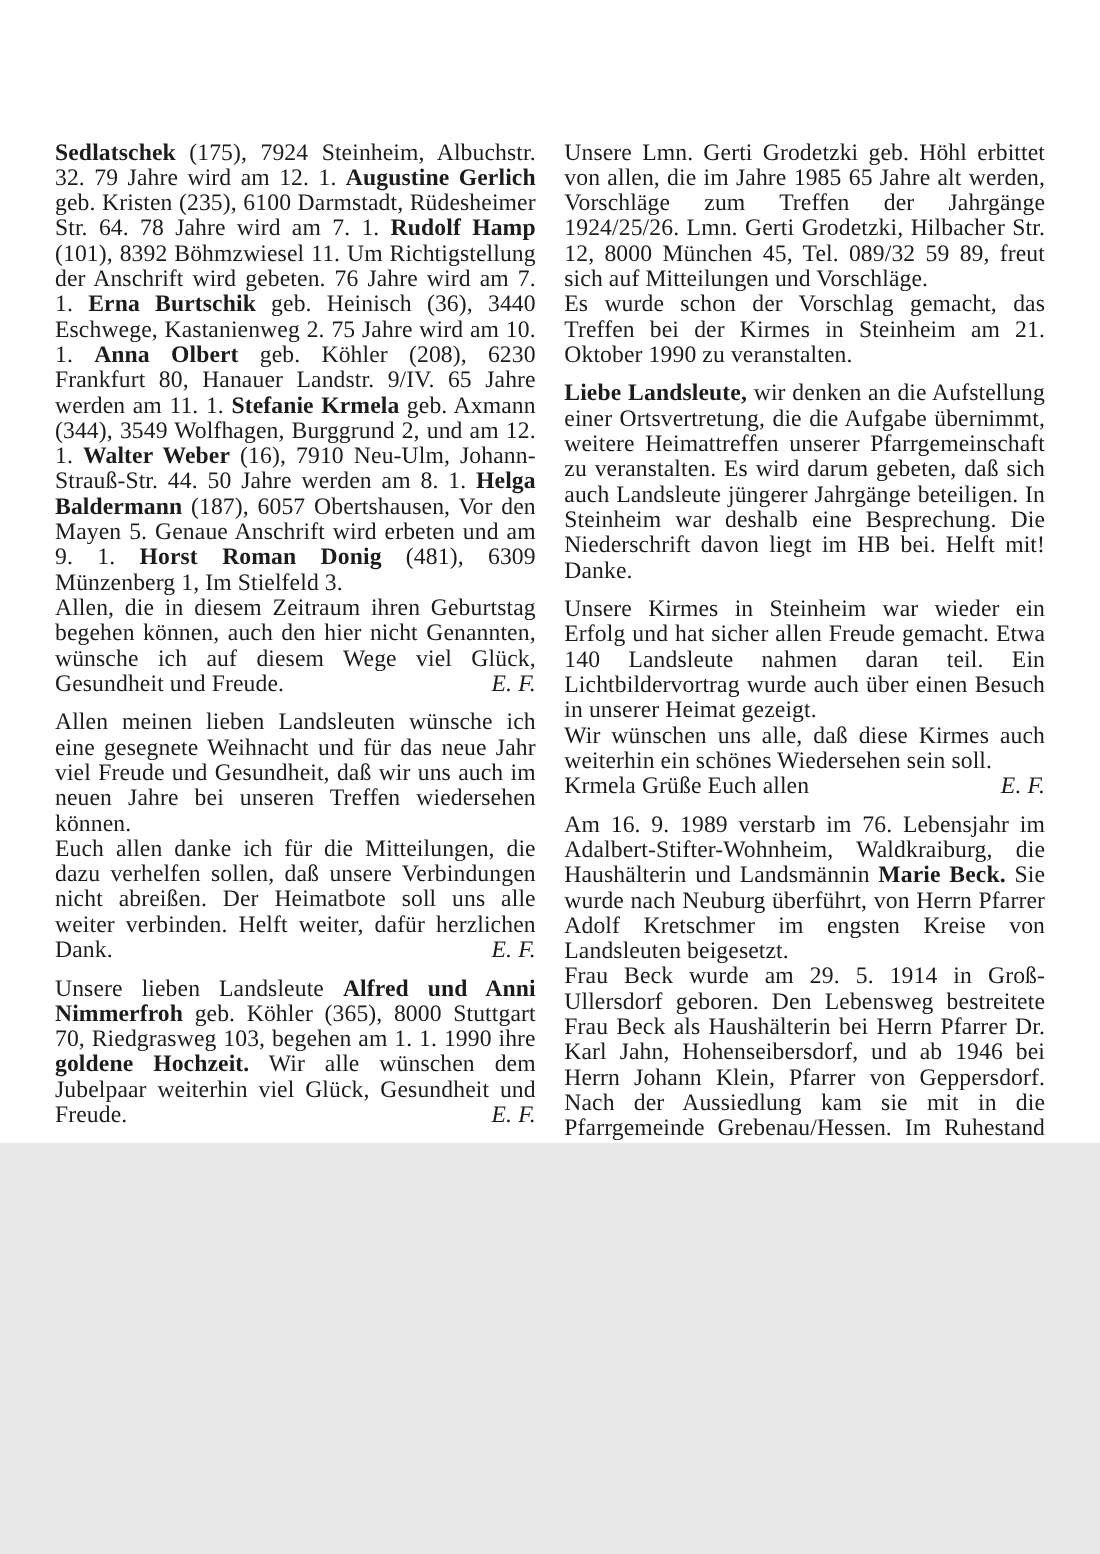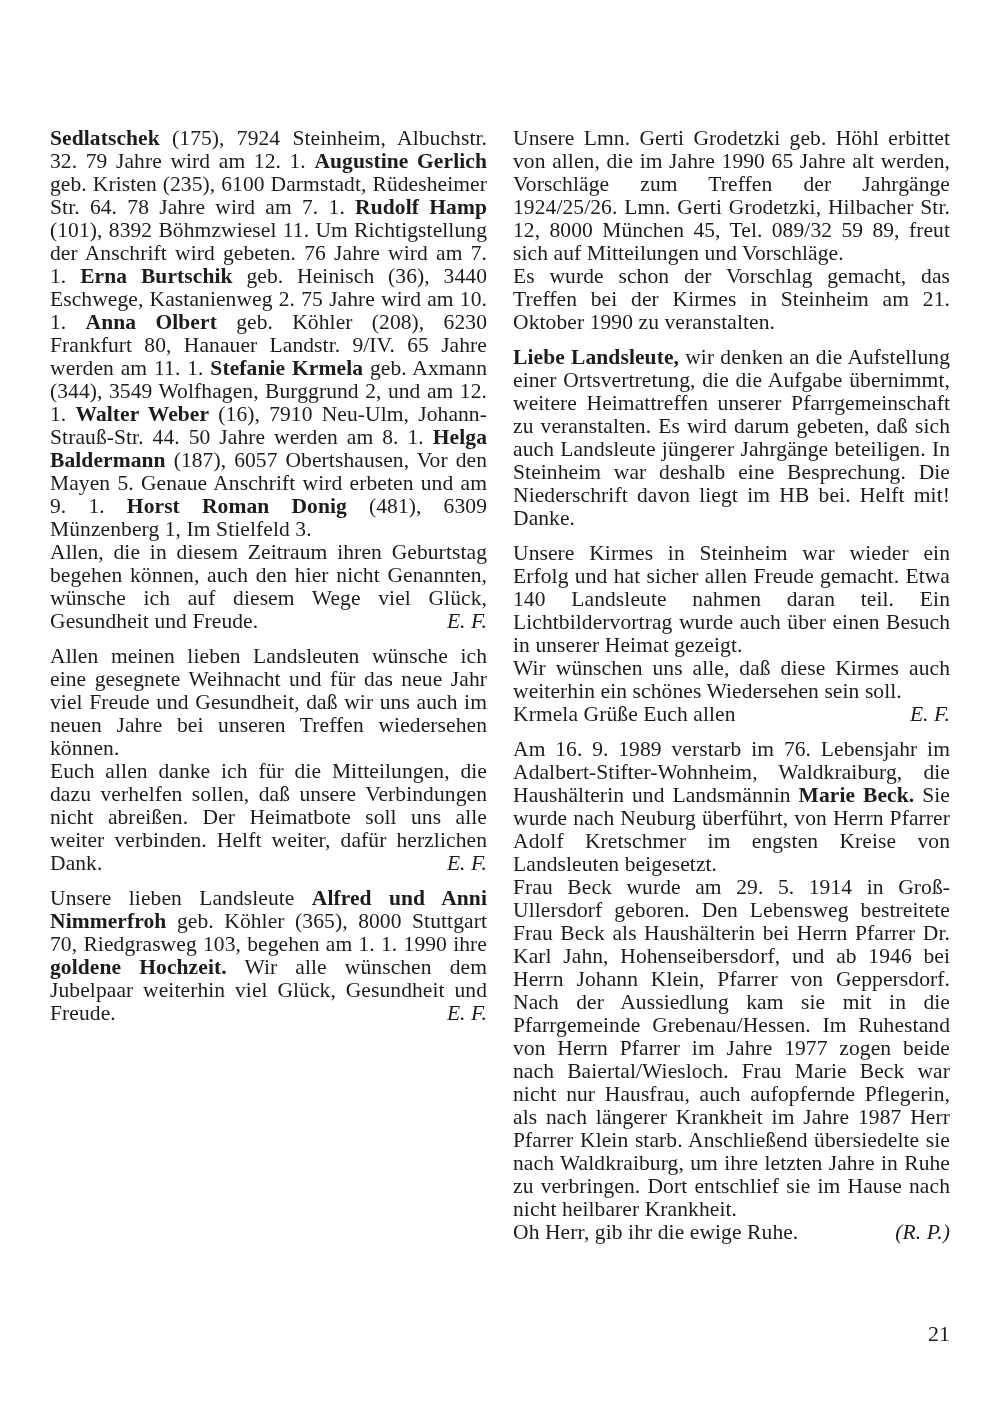--- a/index.html
+++ b/index.html
@@ -1,19 +1,19 @@
 <!DOCTYPE html>
 <html lang="de"><head>
 <meta charset="utf-8">
 <style>
   html, body { margin: 0; padding: 0; background: #e8e8e8; }
   .page {
     position: relative;
     width: 1000px;
-    height: 1413px;
+    height: 1039px;
     background: #ffffff;
     font-family: "Liberation Serif", "DejaVu Serif", serif;
     color: #1c1c1c;
     overflow: hidden;
   }
   .columns {
     position: absolute;
     top: 127px;
     left: 50px;
     display: flex;
@@ -48,21 +48,21 @@
 <div class="page">
   <div class="columns">
     <div class="column">
         <p class="para"><span class="b">Sedlatschek</span><span> (175), 7924 Steinheim, Albuchstr. 32. 79 Jahre wird am 12. 1. </span><span class="b">Augustine Gerlich</span><span> geb. Kristen (235), 6100 Darmstadt, Rüdesheimer Str. 64. 78 Jahre wird am 7. 1. </span><span class="b">Rudolf Hamp</span><span> (101), 8392 Böhmzwiesel 11. Um Richtigstellung der Anschrift wird gebeten. 76 Jahre wird am 7. 1. </span><span class="b">Erna Burtschik</span><span> geb. Heinisch (36), 3440 Eschwege, Kastanienweg 2. 75 Jahre wird am 10. 1. </span><span class="b">Anna Olbert</span><span> geb. Köhler (208), 6230 Frankfurt 80, Hanauer Landstr. 9/IV. 65 Jahre werden am 11. 1. </span><span class="b">Stefanie Krmela</span><span> geb. Axmann (344), 3549 Wolfhagen, Burggrund 2, und am 12. 1. </span><span class="b">Walter Weber</span><span> (16), 7910 Neu-Ulm, Johann-Strauß-Str. 44. 50 Jahre werden am 8. 1. </span><span class="b">Helga Baldermann</span><span> (187), 6057 Obertshausen, Vor den Mayen 5. Genaue Anschrift wird erbeten und am 9. 1. </span><span class="b">Horst Roman Donig</span><span> (481), 6309 Münzenberg 1, Im Stielfeld 3.</span></p>
         <p class="para"><span>Allen, die in diesem Zeitraum ihren Geburtstag begehen können, auch den hier nicht Genannten, wünsche ich auf diesem Wege viel Glück, Gesundheit und Freude.</span><span class="sig">E. F.</span></p>
         <p class="para gap"><span>Allen meinen lieben Landsleuten wünsche ich eine gesegnete Weihnacht und für das neue Jahr viel Freude und Gesundheit, daß wir uns auch im neuen Jahre bei unseren Treffen wiedersehen können.</span></p>
         <p class="para"><span>Euch allen danke ich für die Mitteilungen, die dazu verhelfen sollen, daß unsere Verbindungen nicht abreißen. Der Heimatbote soll uns alle weiter verbinden. Helft weiter, dafür herzlichen Dank.</span><span class="sig">E. F.</span></p>
         <p class="para gap"><span>Unsere lieben Landsleute </span><span class="b">Alfred und Anni Nimmerfroh</span><span> geb. Köhler (365), 8000 Stuttgart 70, Riedgrasweg 103, begehen am 1. 1. 1990 ihre </span><span class="b">goldene Hochzeit.</span><span> Wir alle wünschen dem Jubelpaar weiterhin viel Glück, Gesundheit und Freude.</span><span class="sig">E. F.</span></p>
       </div>
     <div class="column">
-        <p class="para"><span>Unsere Lmn. Gerti Grodetzki geb. Höhl erbittet von allen, die im Jahre 1990 65 Jahre alt werden, Vorschläge zum Treffen der Jahrgänge 1924/25/26. Lmn. Gerti Grodetzki, Hilbacher Str. 12, 8000 München 45, Tel. 089/32 59 89, freut sich auf Mitteilungen und Vorschläge.</span></p>
+        <p class="para"><span>Unsere Lmn. Gerti Grodetzki geb. Höhl erbittet von allen, die im Jahre 1985 65 Jahre alt werden, Vorschläge zum Treffen der Jahrgänge 1924/25/26. Lmn. Gerti Grodetzki, Hilbacher Str. 12, 8000 München 45, Tel. 089/32 59 89, freut sich auf Mitteilungen und Vorschläge.</span></p>
         <p class="para"><span>Es wurde schon der Vorschlag gemacht, das Treffen bei der Kirmes in Steinheim am 21. Oktober 1990 zu veranstalten.</span></p>
         <p class="para gap"><span class="b">Liebe Landsleute,</span><span> wir denken an die Aufstellung einer Ortsvertretung, die die Aufgabe übernimmt, weitere Heimattreffen unserer Pfarrgemeinschaft zu veranstalten. Es wird darum gebeten, daß sich auch Landsleute jüngerer Jahrgänge beteiligen. In Steinheim war deshalb eine Besprechung. Die Niederschrift davon liegt im HB bei. Helft mit! Danke.</span></p>
         <p class="para gap"><span>Unsere Kirmes in Steinheim war wieder ein Erfolg und hat sicher allen Freude gemacht. Etwa 140 Landsleute nahmen daran teil. Ein Lichtbildervortrag wurde auch über einen Besuch in unserer Heimat gezeigt.</span></p>
         <p class="para"><span>Wir wünschen uns alle, daß diese Kirmes auch weiterhin ein schönes Wiedersehen sein soll.</span></p>
         <p class="para"><span>Krmela Grüße Euch allen</span><span class="sig">E. F.</span></p>
         <p class="para gap"><span>Am 16. 9. 1989 verstarb im 76. Lebensjahr im Adalbert-Stifter-Wohnheim, Waldkraiburg, die Haushälterin und Landsmännin </span><span class="b">Marie Beck.</span><span> Sie wurde nach Neuburg überführt, von Herrn Pfarrer Adolf Kretschmer im engsten Kreise von Landsleuten beigesetzt.</span></p>
         <p class="para"><span>Frau Beck wurde am 29. 5. 1914 in Groß-Ullersdorf geboren. Den Lebensweg bestreitete Frau Beck als Haushälterin bei Herrn Pfarrer Dr. Karl Jahn, Hohenseibersdorf, und ab 1946 bei Herrn Johann Klein, Pfarrer von Geppersdorf. Nach der Aussiedlung kam sie mit in die Pfarrgemeinde Grebenau/Hessen. Im Ruhestand von Herrn Pfarrer im Jahre 1977 zogen beide nach Baiertal/Wiesloch. Frau Marie Beck war nicht nur Hausfrau, auch aufopfernde Pflegerin, als nach längerer Krankheit im Jahre 1987 Herr Pfarrer Klein starb. Anschließend übersiedelte sie nach Waldkraiburg, um ihre letzten Jahre in Ruhe zu verbringen. Dort entschlief sie im Hause nach nicht heilbarer Krankheit.</span></p>
         <p class="para"><span>Oh Herr, gib ihr die ewige Ruhe.</span><span class="sig">(R. P.)</span></p>
       </div>
   </div>

